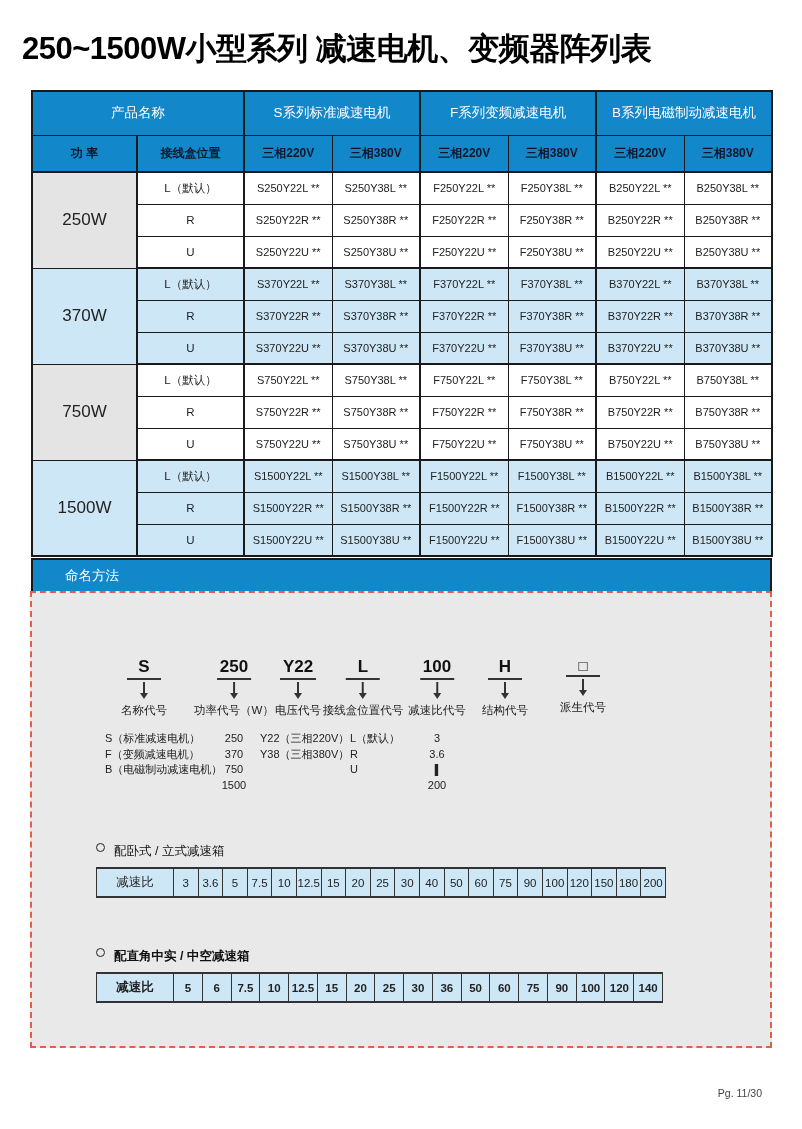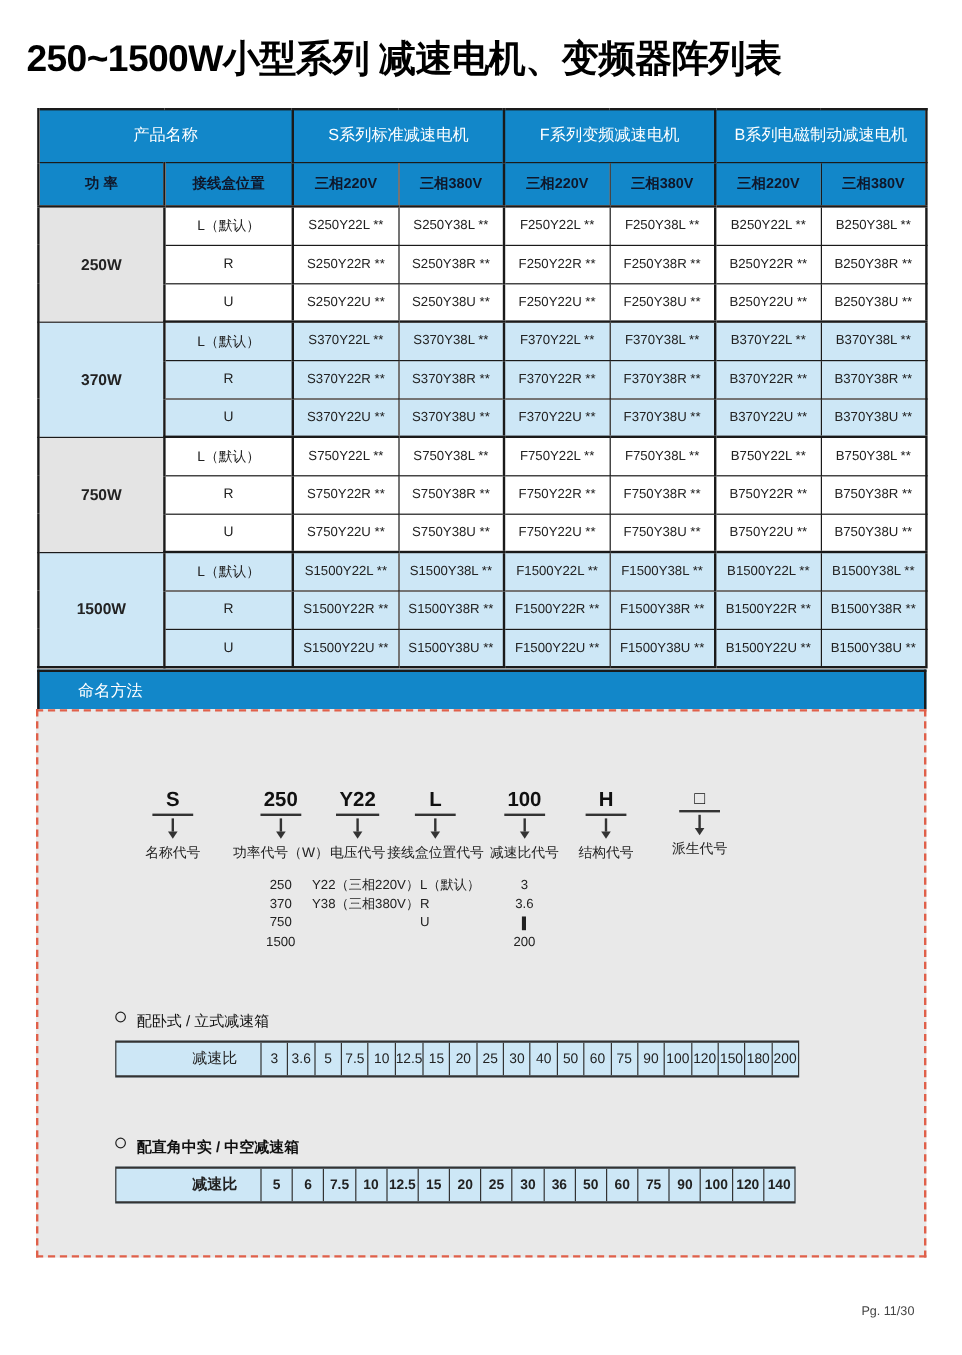--- a/index.html
+++ b/index.html
@@ -23,21 +23,21 @@
     table-layout:fixed;border:2px solid var(--table-border);}
   table.matrix th,table.matrix td{border:1px solid var(--table-border);text-align:center;
     vertical-align:middle;padding:0;overflow:hidden;white-space:nowrap;}
   tr.h1{height:44px;padding-left:12px;}
   tr.h1 th{background:var(--header-blue);color:#fff;font-weight:normal;font-size:13.5px;border-left-width:2px;}
   tr.h2{height:37px;}
   tr.h2 th{background:var(--header-blue);color:#0f172a;font-weight:bold;font-size:12px;border-bottom-width:2px;}
   tr.data{height:32px;}
   td.model{font-size:11px;}
   td.pos{font-size:11.5px;}
-  td.power{font-size:13px;font-weight:bold;}
+  td.power{font-size:17px;}
   .bl2{border-left-width:2px !important;}
   tr.gend td{border-bottom-width:2px;}
   tr.band-blue td{background:var(--light-blue);}
   tr.band-white td{background:#fff;}
   td.gray{background:var(--power-gray) !important;}
 
   
   .naming-bar{position:absolute;left:31px;top:558px;width:741px;height:33px;
     background:var(--header-blue);border:2px solid var(--table-border);border-bottom:none;
     color:#fff;font-size:13.5px;display:flex;align-items:center;padding-left:32px;}
@@ -54,21 +54,21 @@
 
   .nlist{position:absolute;top:138px;font-size:11px;line-height:15.5px;white-space:nowrap;}
   .nlist.centered{text-align:center;}
   .vbar-item{display:inline-block;font-weight:bold;transform:scaleX(2.4) scaleY(1.1);}
 
   .ratio-section{position:absolute;left:64px;}
   .ratio-title{display:flex;align-items:flex-start;font-size:12.5px;color:#111;margin-bottom:7px;}
   .bullet-circle{display:inline-block;width:9px;height:9px;border:1.5px solid #222;
     border-radius:50%;margin-right:9px;background:transparent;}
   .ratio-table{display:flex;border-top:2px solid #333;border-bottom:2px solid #333;
-    border-left:1px solid #333;border-right:1px solid #333;background:var(--light-blue);height:31px;padding-left:44px;}
+    border-left:1px solid #333;border-right:1px solid #333;background:var(--light-blue);height:31px;}
   .ratio-table .rlabel{width:76px;display:flex;align-items:center;justify-content:center;
     font-size:12.5px;flex:none;}
   .ratio-table .rcell{flex:1;display:flex;align-items:center;justify-content:center;
     font-size:11.5px;border-left:1px solid #333;}
   #ratioA{top:250px;width:570px;}
   #ratioB{top:355px;width:567px;font-weight:bold;}
 
   .page-num{position:absolute;top:1087px;right:40px;font-size:10.5px;color:#444;}
 </style>
 </head>
@@ -267,20 +267,25 @@
     <div class="arrowhead"></div>
     <div class="code-label">结构代号</div>
   </div>
   <div class="code-block" style="left:551px">
     <span class="code" style="font-size:15px">□</span>
     <div class="stem"></div>
     <div class="arrowhead"></div>
     <div class="code-label">派生代号</div>
   </div>
 
+  <div class="nlist" style="left:73px">
+    <div>S（标准减速电机）</div>
+    <div>F（变频减速电机）</div>
+    <div>B（电磁制动减速电机）</div>
+  </div>
   <div class="nlist centered" style="left:172px;width:60px">
     <div>250</div>
     <div>370</div>
     <div>750</div>
     <div>1500</div>
   </div>
   <div class="nlist" style="left:228px">
     <div>Y22（三相220V）</div>
     <div>Y38（三相380V）</div>
   </div>

